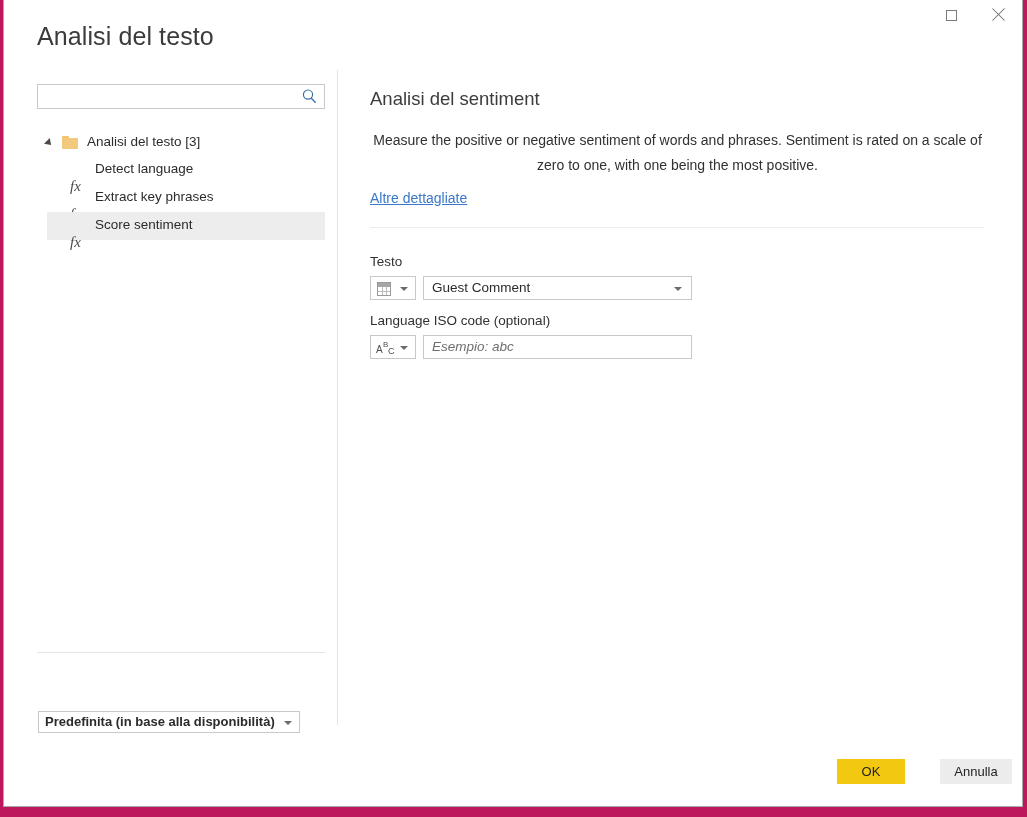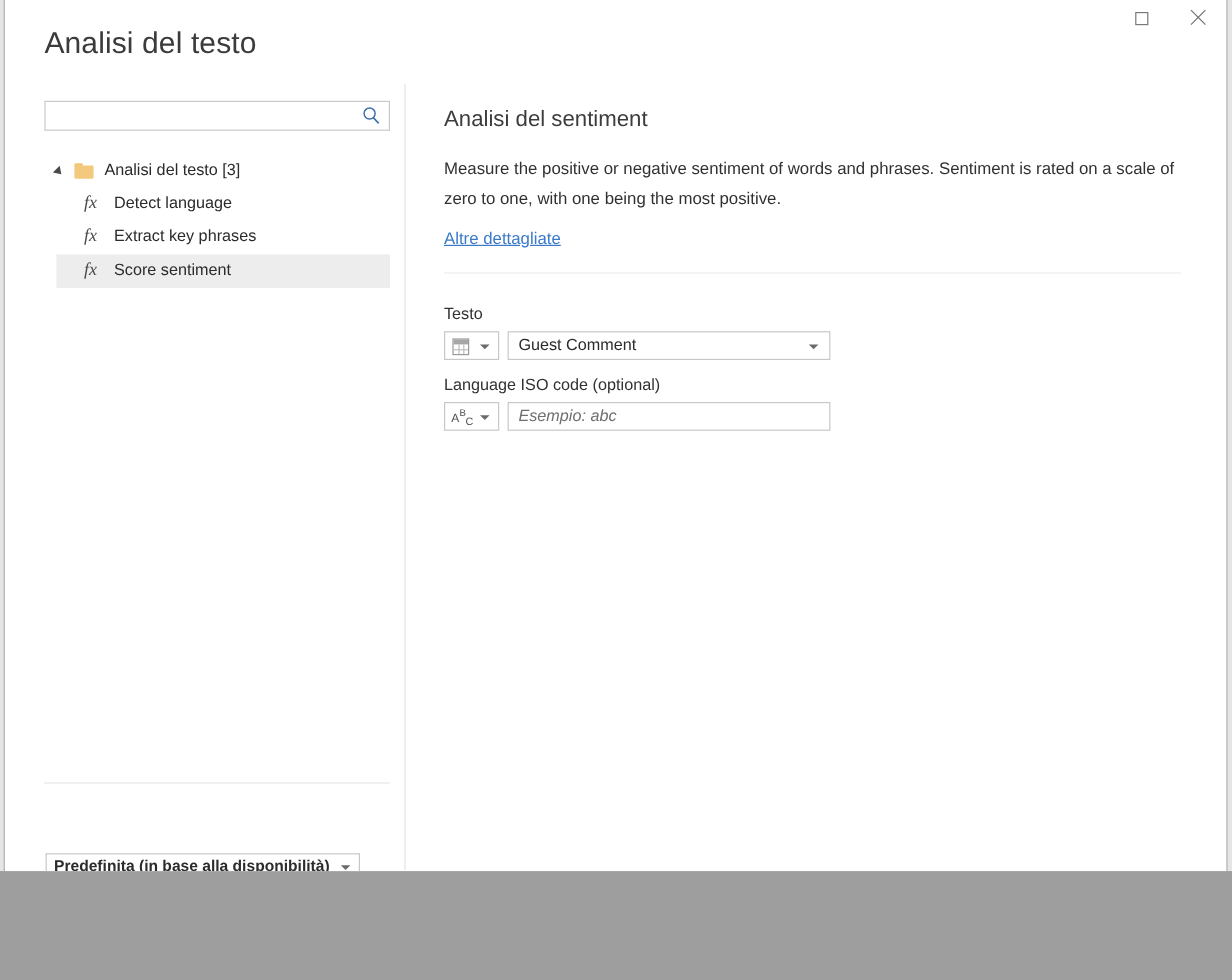--- a/index.html
+++ b/index.html
@@ -4,23 +4,23 @@
 <style>
   html, body {
     margin: 0;
     padding: 0;
     background: #9e9e9e;
     font-family: "Liberation Sans", sans-serif;
   }
   #root {
     position: relative;
     width: 1027px;
-    height: 726px;
+    height: 817px;
     overflow: hidden;
-    background: #e5e5e5;
+    background: #be185d;
   }
   .dialog {
     position: absolute;
     left: 3px;
     top: 0px;
     width: 1020px;
     height: 807px;
     background: #ffffff;
     border: 1px solid #a9a9a9;
     border-top: none;
@@ -171,21 +171,21 @@
   }
   .tree-item {
     position: relative;
     height: 28px;
     cursor: default;
   }
   .tree-item.selected { background: #ededed; }
   .tree-item .fx {
     position: absolute;
     left: 66px;
-    top: 5px;
+    top: 22px;
     font-family: "Liberation Serif", serif;
     font-style: italic;
     font-size: 15px;
     color: #4a4a4a;
   }
   .tree-item .lbl {
     position: absolute;
     left: 91px;
     top: 5px;
     font-size: 13.5px;
@@ -251,20 +251,21 @@
     background: #e3e3e3;
   }
 
   
   .right-panel {
     position: absolute;
     left: 333px;
     top: 70px;
     right: 0;
     bottom: 0;
+    text-align: center;
   }
   .section-title {
     position: absolute;
     left: 33px;
     top: 18px;
     font-size: 18.5px;
     font-weight: 400;
     color: #3c3c3c;
   }
   .desc {

